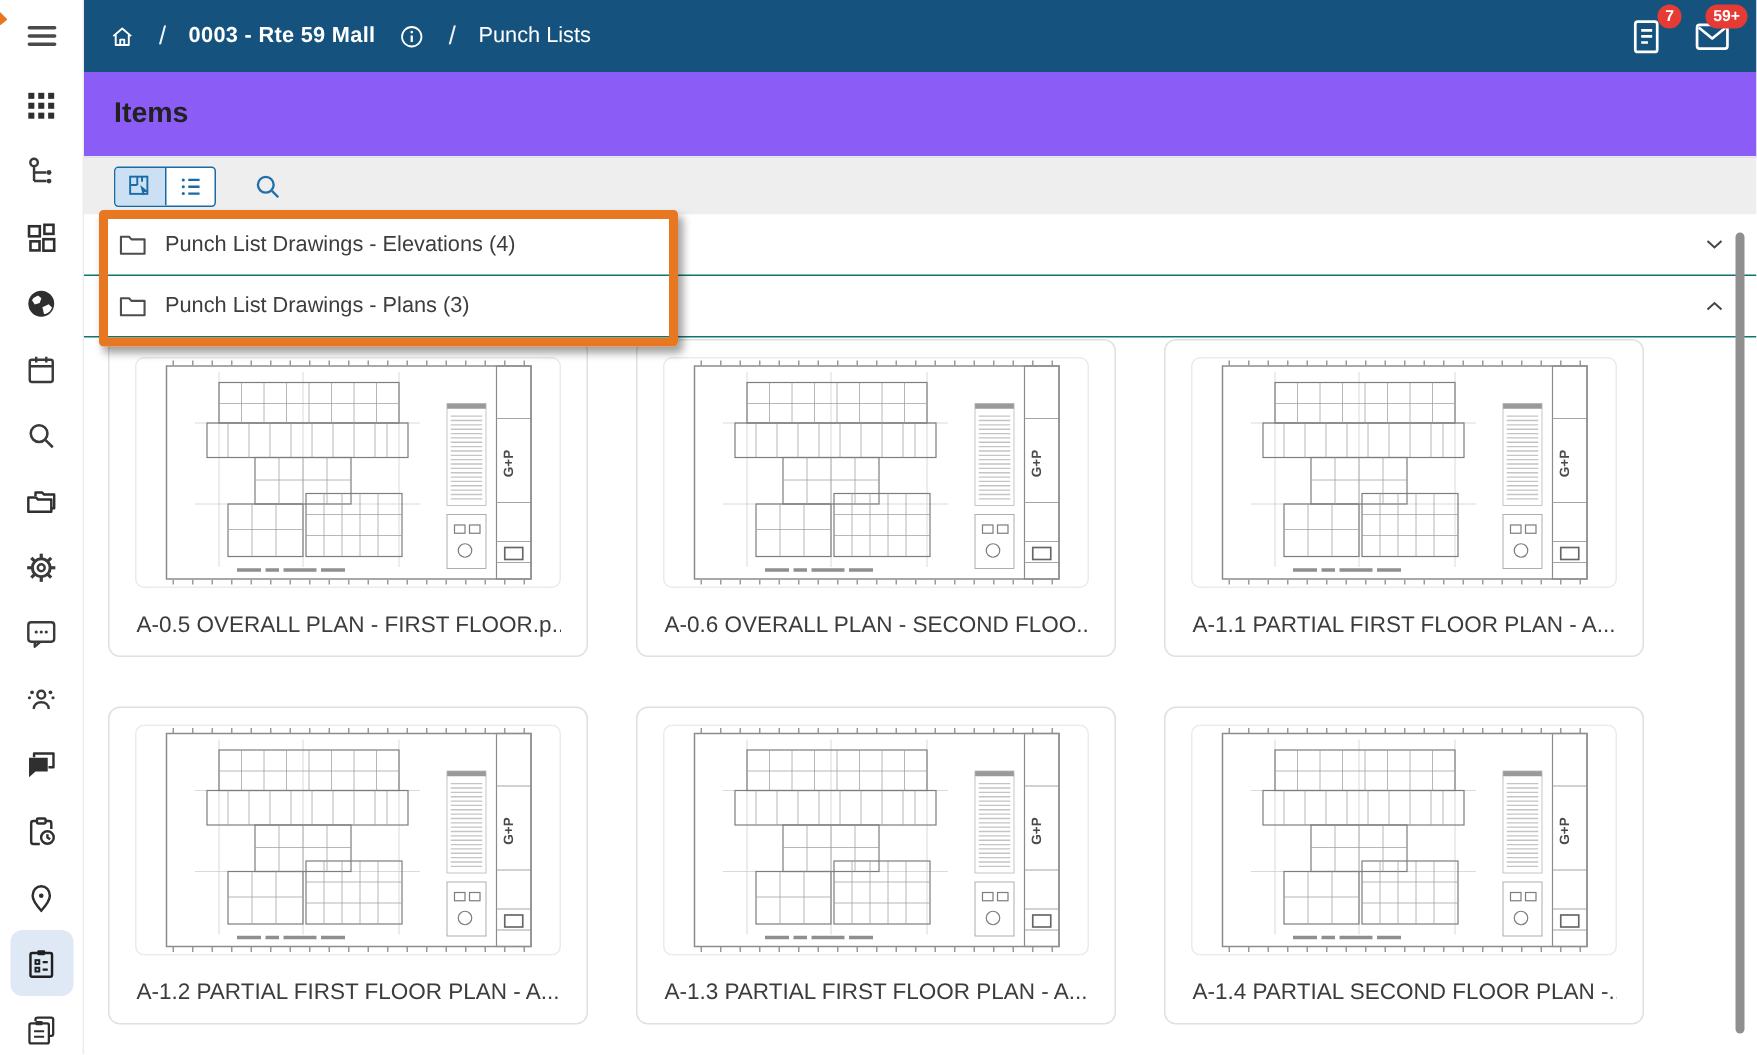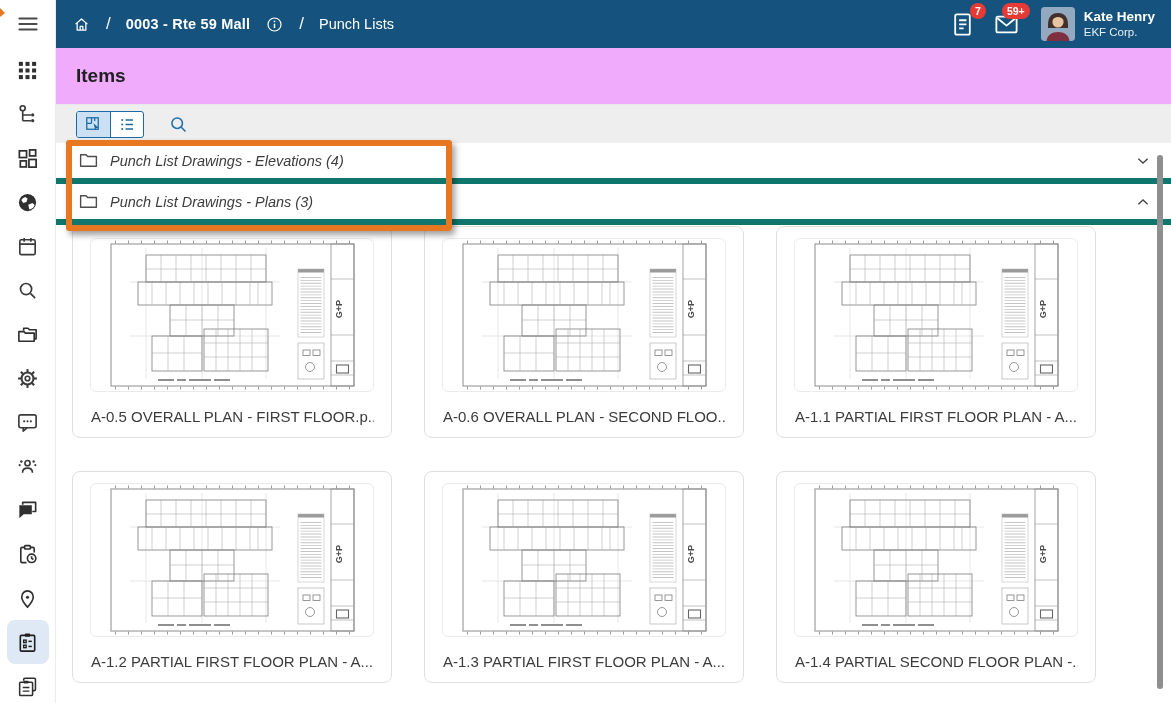--- a/index.html
+++ b/index.html
@@ -31,36 +31,36 @@
            font-size:10.5px; font-weight:bold; line-height:1; border-radius:9px;
            padding:3px 5px; min-width:8px; text-align:center; }
   .user { display:flex; align-items:center; gap:9px; cursor:pointer; margin-left:4px; }
   .avatar { width:34px; height:34px; border-radius:3px; overflow:hidden; display:block; }
   .uname { font-size:13.5px; font-weight:bold; line-height:1.25; }
   .ucorp { font-size:11.5px; opacity:.9; line-height:1.2; }
 
   
   .main { position:absolute; left:56px; top:48px; width:1115px; height:655px; display:flex;
           flex-direction:column; background:#fff; }
-  .page-head { height:57px; background:#f0abfc; border-bottom:1px solid #e8e8e8; display:flex;
+  .page-head { height:57px; background:#8b5cf6; border-bottom:1px solid #e8e8e8; display:flex;
                align-items:center; padding-left:20px; }
   .page-title { font-size:19px; font-weight:bold; color:#212121; }
   .toolbar { height:38px; background:#eeeeee; display:flex; align-items:center;
              padding-left:20px; gap:24px; }
   .toggle-group { display:flex; border:1px solid #1a6ba5; border-radius:3px; overflow:hidden;
                   background:#fff; height:27px; }
   .toggle { width:33px; display:flex; align-items:center; justify-content:center; cursor:pointer; }
   .toggle + .toggle { border-left:1px solid #1a6ba5; }
   .toggle.active { background:#cbe1f3; }
   .toggle svg { width:19px; height:19px; }
   .tb-search { cursor:pointer; display:flex; }
   .tb-search svg { width:21px; height:21px; }
 
-  .folder-row { height:41px; background:#fff; border-bottom:6px solid #0f766e; display:flex;
-                align-items:center; padding:0 20px 0 22px; gap:11px; cursor:pointer;font-style:italic; }
+  .folder-row { height:41px; background:#fff; border-bottom:1px solid #0f766e; display:flex;
+                align-items:center; padding:0 20px 0 22px; gap:11px; cursor:pointer; }
   .folder-row svg.folder { width:21px; height:21px; flex:none; }
   .folder-label { font-size:14.5px; color:#3d3d3d; }
   .chev { margin-left:auto; display:flex; cursor:pointer; }
   .chev svg { width:16px; height:16px; }
 
   .cards { flex:1; padding:1px 16px 0; overflow:hidden; }
   .grid { display:grid; grid-template-columns:repeat(3,320px); column-gap:32px; row-gap:33px; }
   .card { width:320px; height:212px; background:#fff; border:1px solid #e0e0e0; border-radius:8px;
           padding:11px 17px 0; display:flex; flex-direction:column; cursor:pointer; }
   .thumb-wrap { flex:1; display:flex; align-items:flex-start; justify-content:center; }
@@ -302,33 +302,20 @@
       </svg>
       <span class="badge">7</span>
     </div>
     <div class="badge-wrap">
       <svg viewBox="0 0 24 24" fill="none" stroke="#fff" stroke-width="1.6" stroke-linejoin="round">
         <rect x="3" y="5" width="18" height="14" rx="1.5"></rect>
           <path d="M4 6.5L12 13l8-6.5"></path>
       </svg>
       <span class="badge">59+</span>
     </div>
-    <div class="user">
-      <svg class="avatar" viewBox="0 0 34 34">
-        <rect width="34" height="34" rx="3" fill="#93a9c0"></rect>
-        <path d="M7 18c0-8 3.5-12 10-12s10 4 10 12v3H7z" fill="#43302c"></path>
-        <circle cx="17" cy="15" r="5.6" fill="#e9c4a0"></circle>
-        <path d="M10.8 13c.8-4.4 3-5.8 6.2-5.8s5.4 1.4 6.2 5.8c-1.8-2.2-3.6-3-6.2-3s-4.4.8-6.2 3z" fill="#43302c"></path>
-        <path d="M5.5 34c.8-6.2 5.4-9 11.5-9s10.7 2.8 11.5 9z" fill="#7e3040"></path>
-      </svg>
-      <div>
-        <div class="uname">Kate Henry</div>
-        <div class="ucorp">EKF Corp.</div>
-      </div>
-    </div>
   </div>
 </header>
 
 <main class="main">
   <div class="page-head">
     <span class="page-title">Items</span>
   </div>
 
   <div class="toolbar">
     <div class="toggle-group">

